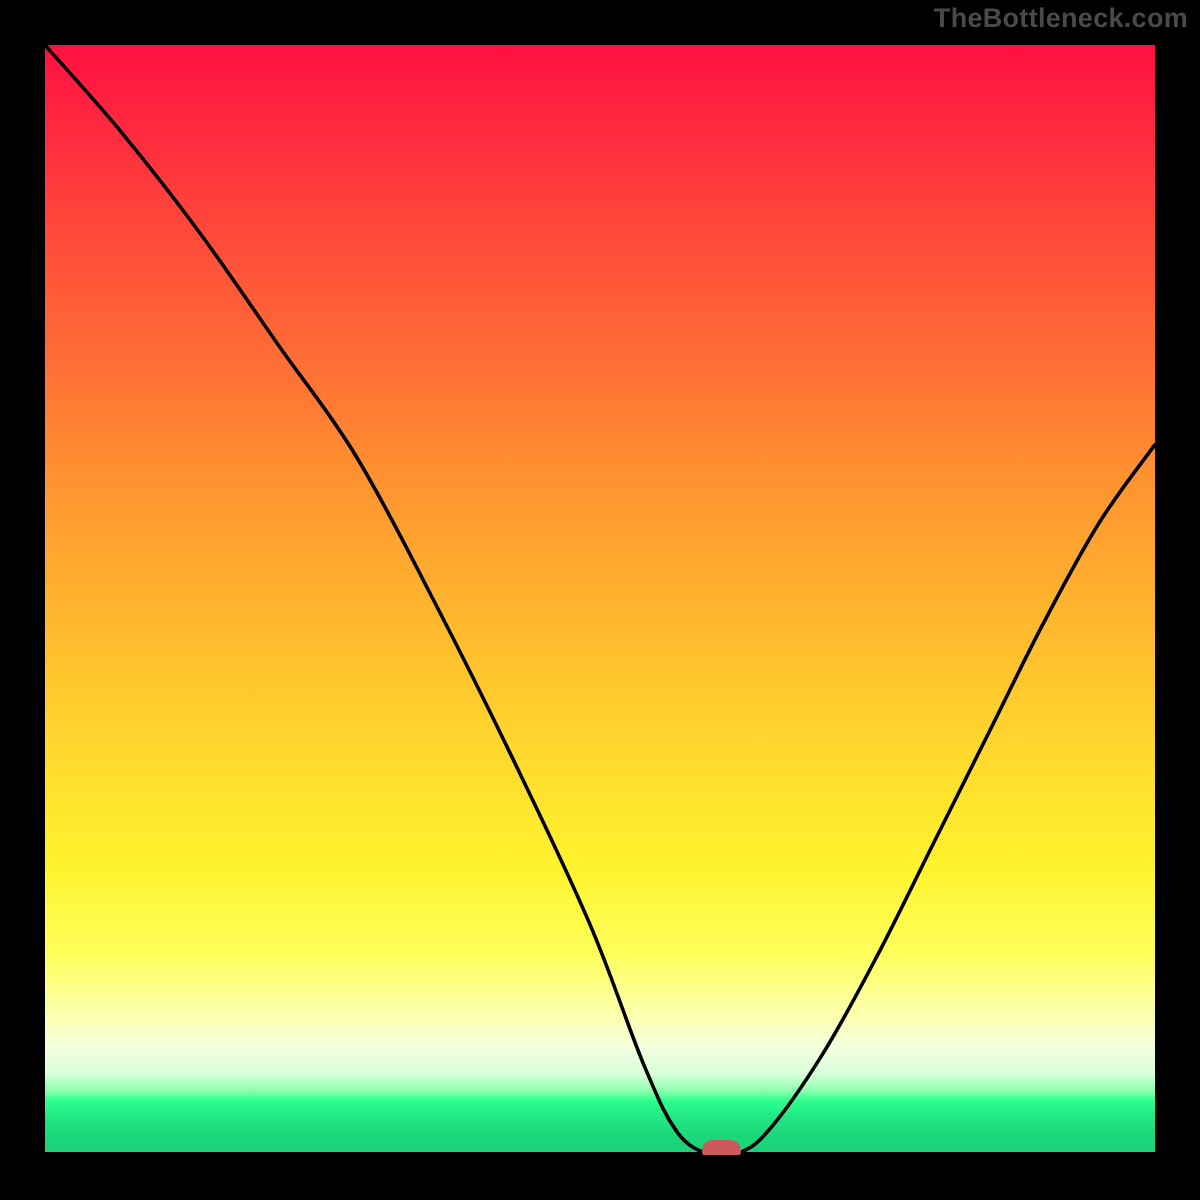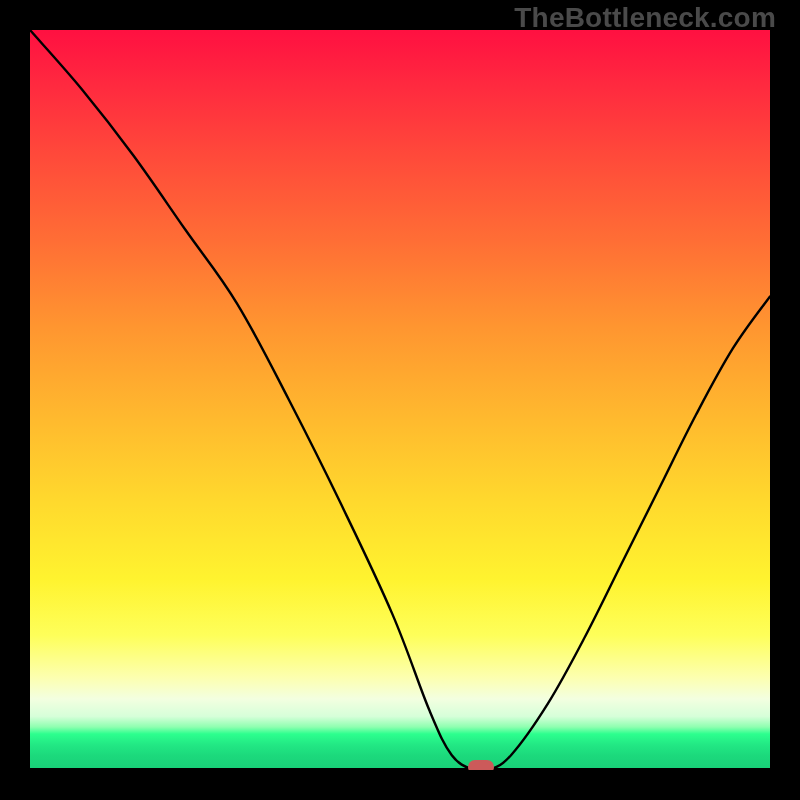--- a/index.html
+++ b/index.html
@@ -13,23 +13,23 @@
   }
   .frame {
     position: relative;
     width: 800px;
     height: 800px;
     background: #000;
   }
   .watermark {
     position: absolute;
     top: 2px;
-    right: 24px;
+    right: 8px;
     color: #4a4a4a;
-    font-size: 28px;
+    font-size: 18px;
     font-weight: 600;
     letter-spacing: 0.2px;
     z-index: 5;
   }
   .plot {
     position: absolute;
     left: 30px;
     top: 30px;
     width: 740px;
     height: 740px;

